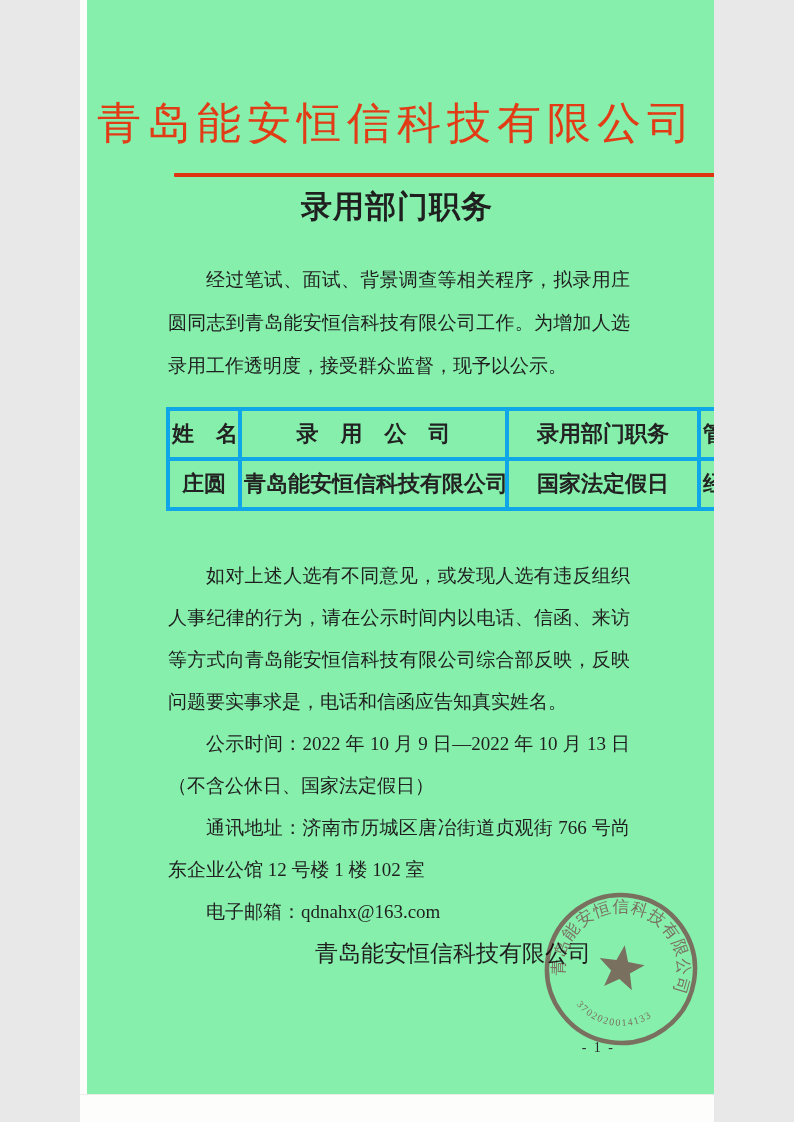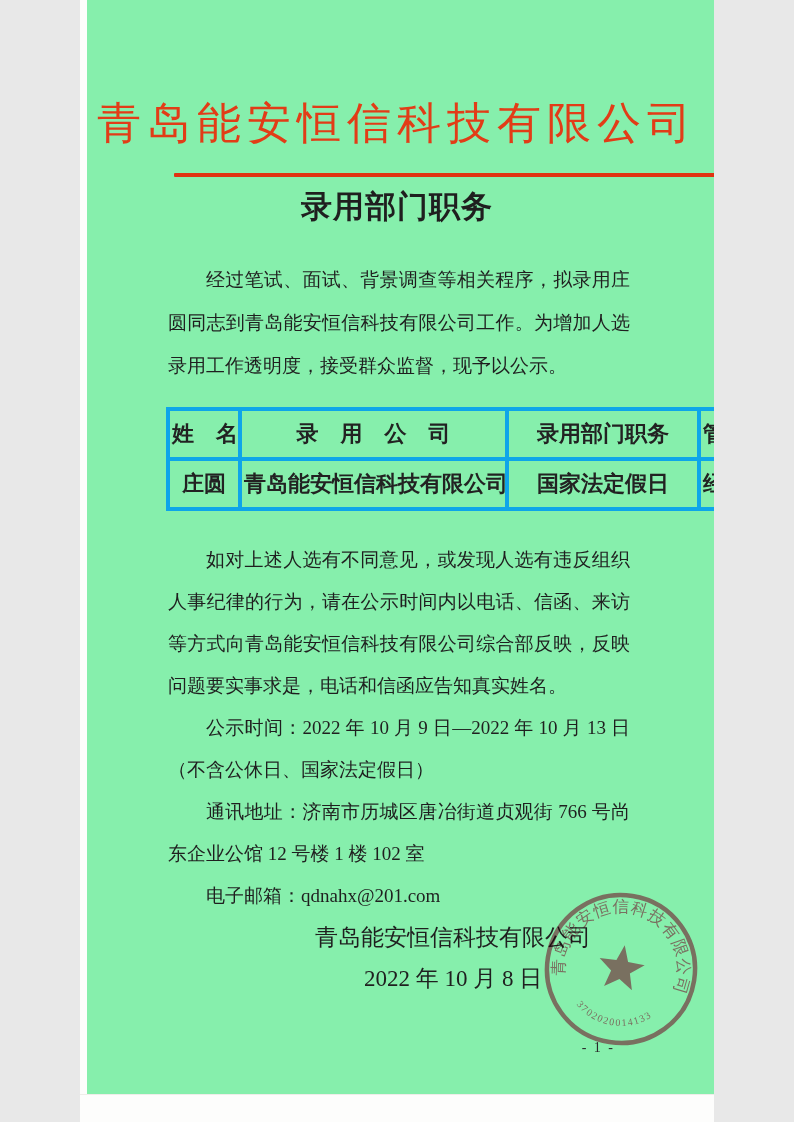--- a/index.html
+++ b/index.html
@@ -39,21 +39,21 @@
     font-weight:700;
     letter-spacing:1px;
   }
   .para {
     margin:0 84px 0 88px;
     font-size:19px; line-height:43px;
     text-align:justify;
     text-indent:2em;
   }
   .para.first { margin-top:31px; }
-  .body2 { margin-top:28px;font-family:Liberation Serif, serif; }
+  .body2 { margin-top:44px;font-family:Liberation Serif, serif; }
   .body2 .para { line-height:42px; }
 
   table.recruit {
     margin:20px 0 0 86px;
     width:624px;
     border-collapse:collapse;
     table-layout:fixed;
     font-size:22px;
     color:#222;
   }
@@ -132,26 +132,25 @@
         <td>国家法定假日</td>
         <td>经过笔试</td>
       </tr>
     </tbody>
   </table>
 
   <div class="body2">
     <p class="para">如对上述人选有不同意见，或发现人选有违反组织人事纪律的行为，请在公示时间内以电话、信函、来访等方式向青岛能安恒信科技有限公司综合部反映，反映问题要实事求是，电话和信函应告知真实姓名。</p>
     <p class="para">公示时间：2022 年 10 月 9 日—2022 年 10 月 13 日（不含公休日、国家法定假日）</p>
     <p class="para">通讯地址：济南市历城区唐冶街道贞观街 766 号尚东企业公馆 12 号楼 1 楼 102 室</p>
-    <p class="para">电子邮箱：qdnahx@201.com</p>
+    <p class="para">电子邮箱：qdnahx@163.com</p>
   </div>
 
   <div class="signature">
     <div>青岛能安恒信科技有限公司</div>
-    <div>2022 年 10 月 8 日</div>
   </div>
 
   <div class="stamp">
     <svg viewBox="0 0 160 160" width="160" height="160">
       <defs>
         <path id="sealArcTop" d="M 33.3 112.7 A 57 57 0 1 1 126.7 112.7" fill="none"></path>
         <path id="sealArcBottom" d="M 38.3 118.9 A 57 57 0 0 0 121.7 118.9" fill="none"></path>
       </defs>
       <circle cx="80" cy="80" r="74" fill="none" stroke="#e25f7a" stroke-width="4.5"></circle>
       <polygon points="80,56 85.9,71.9 102.8,72.6 89.5,83.1 94.1,99.4 80,90 65.9,99.4 70.5,83.1 57.2,72.6 74.1,71.9" fill="#e25f7a"></polygon>

